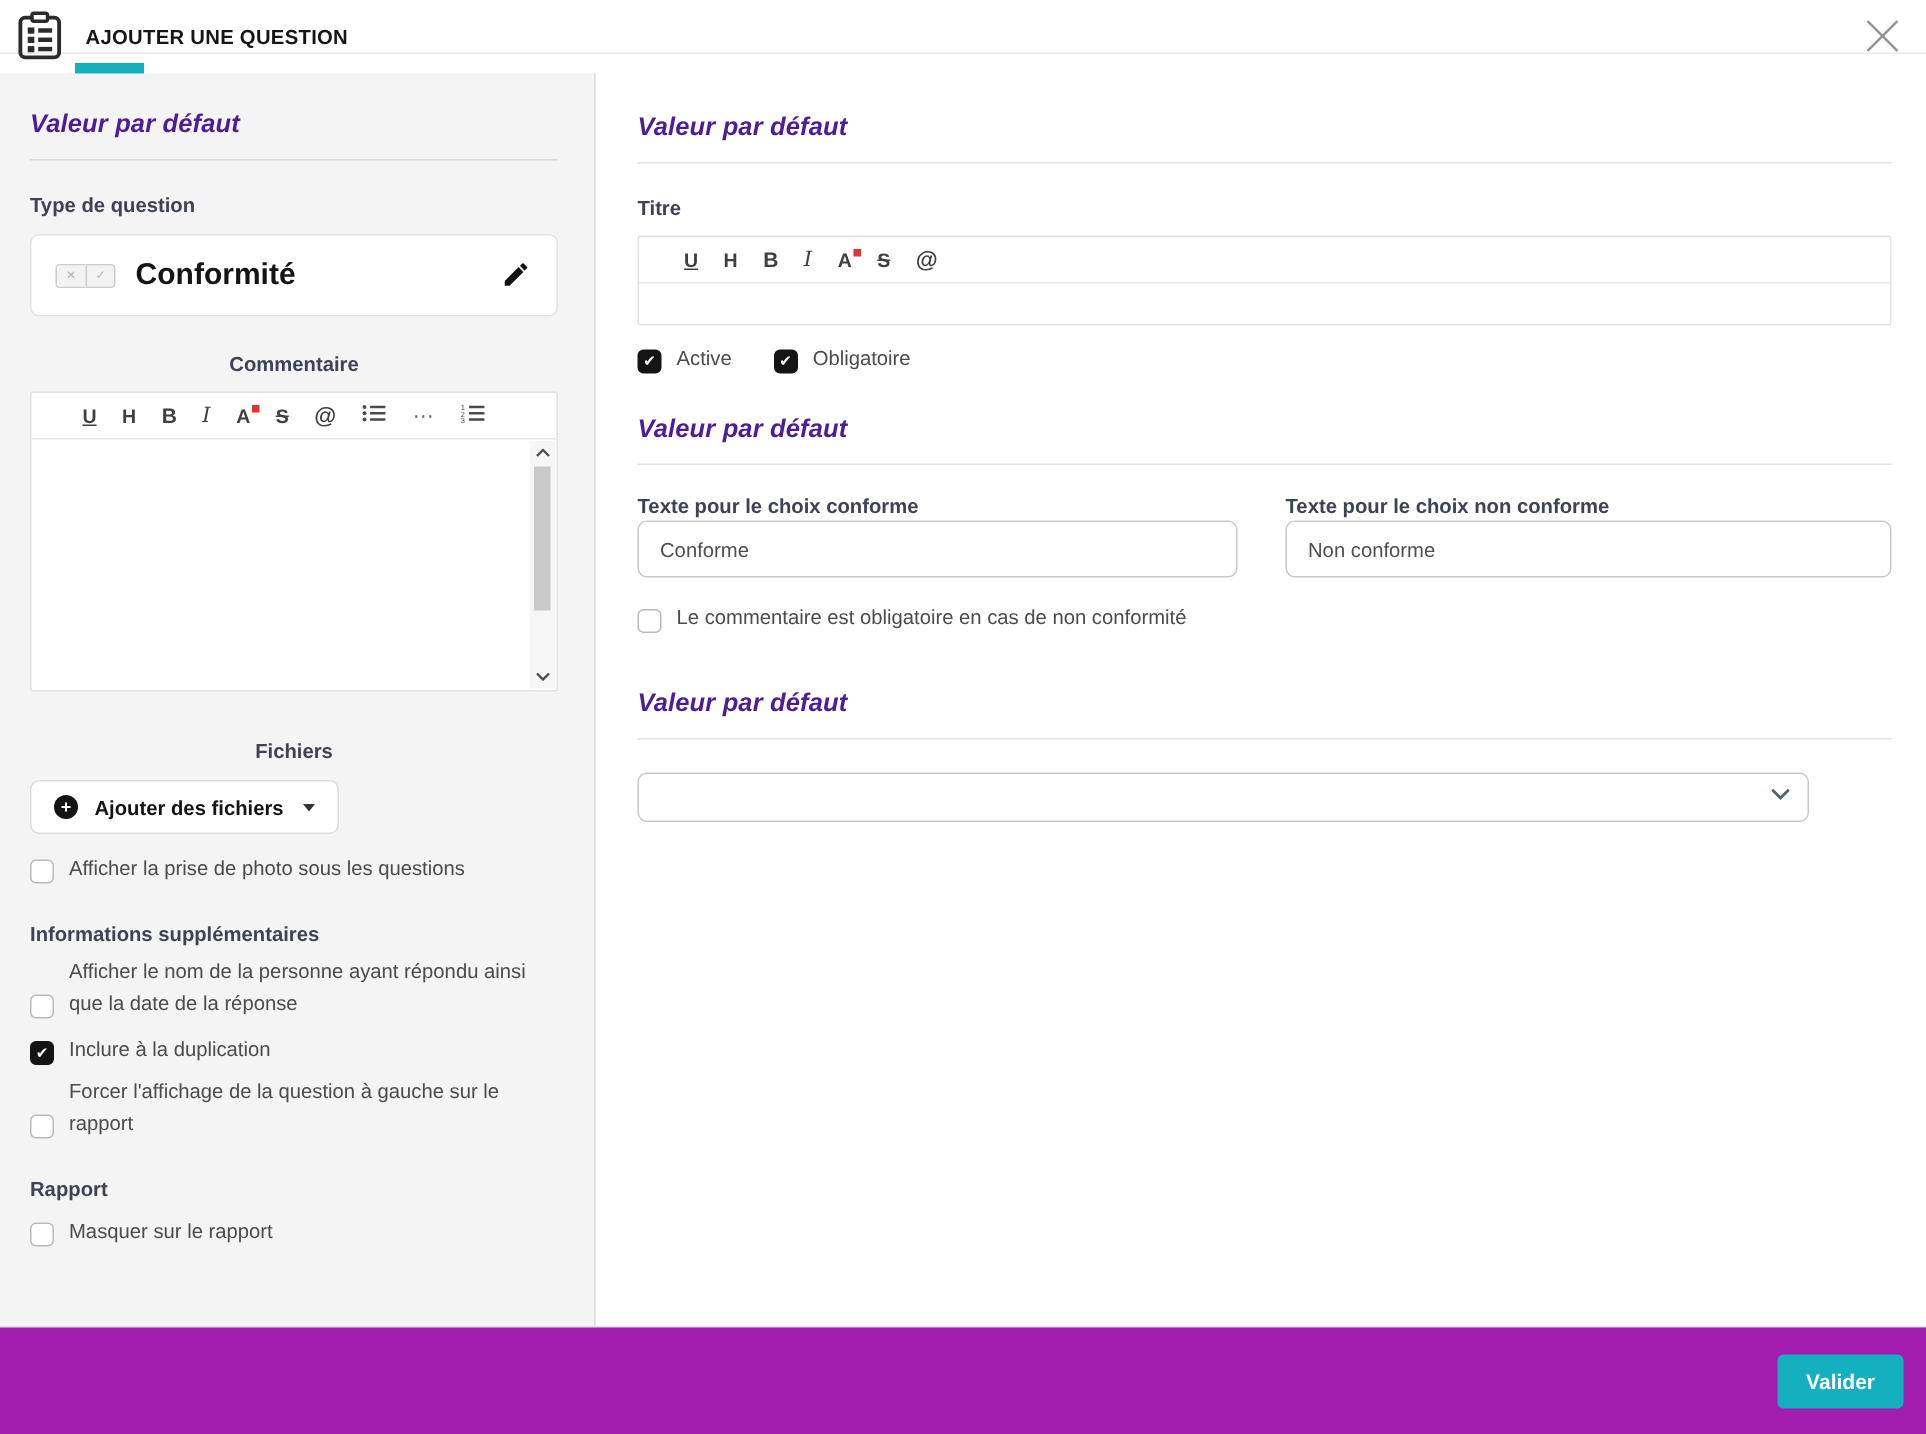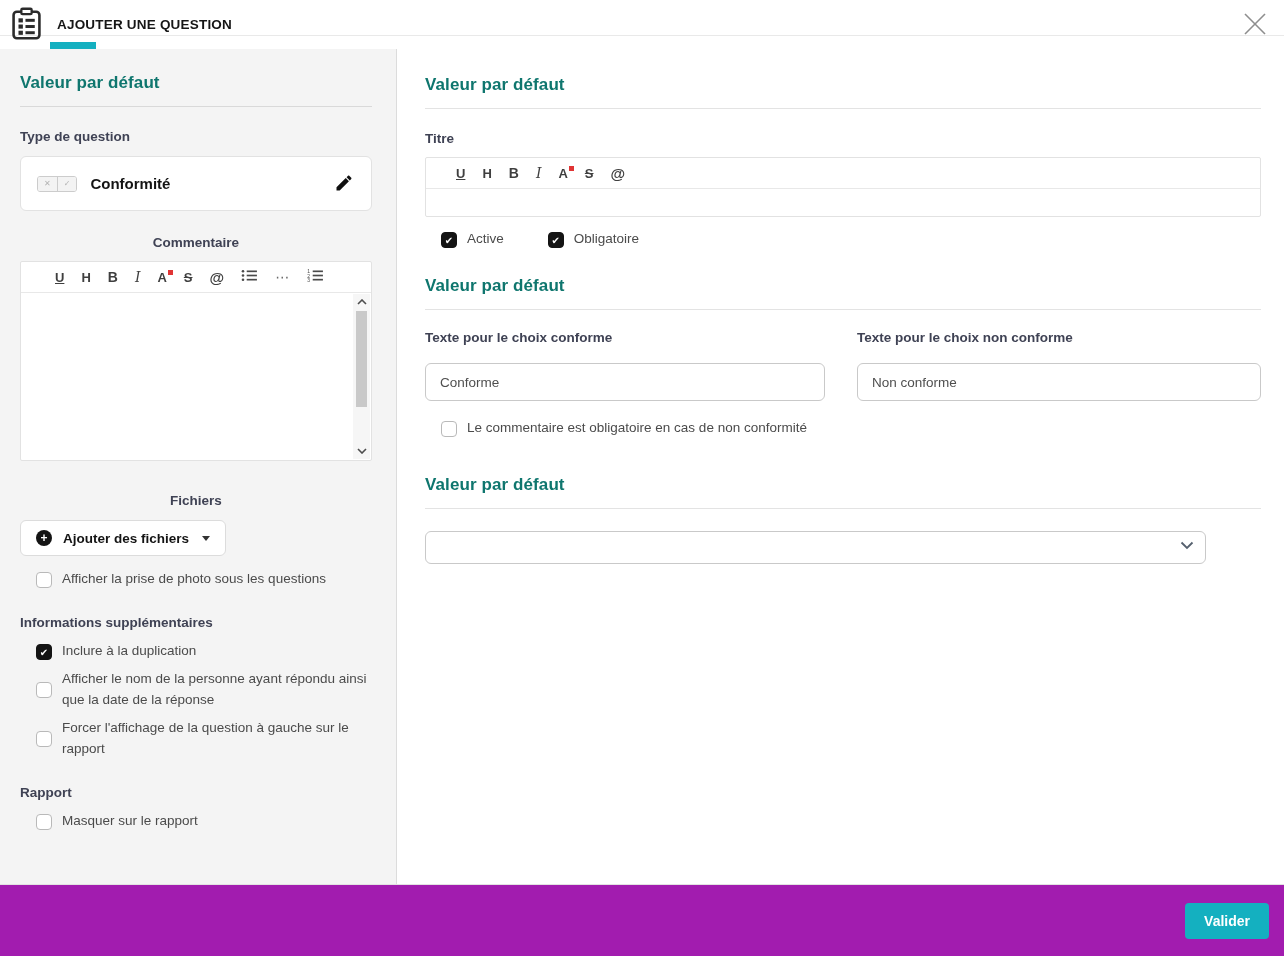--- a/index.html
+++ b/index.html
@@ -22,32 +22,32 @@
                cursor:pointer; padding:0; }
 
   
   .sidebar { position:absolute; top:49px; left:0; width:397px; bottom:72px; background:#f4f4f4;
              border-right:1px solid #dcdcdc; padding:16px 24px 0 20px; overflow:hidden; }
   .main { position:absolute; top:49px; left:398px; right:0; bottom:72px; background:#fff;
           padding:18px 23px 0 27px; overflow:hidden; }
   .footer { position:absolute; bottom:0; left:0; right:0; height:72px; background:#a21caf;
             border-top:1px solid #e2e2e2;margin-top:23px; }
 
-  .section-title { font-size:17px; font-weight:700; color:#0f766e; margin:8px 0 0; letter-spacing:.1px; }
+  .section-title { font-size:17px; font-weight:700; color:#4c1d95; margin:8px 0 0; letter-spacing:.1px;font-style:italic; }
   .divider { border:none; border-top:1px solid #d9d9d9; margin:13px 0 0; }
   .main .divider { border-top:1px solid #e3e3e3; }
   .field-label { font-size:13.5px; font-weight:600; color:#3f4254; }
 
   
   .type-card { margin-top:12px; height:55px; background:#fff; border:1px solid #e2e2e2; border-radius:6px;
                display:flex; align-items:center; padding:0 16px; }
   .type-toggle { display:flex; border:1px solid #cccccc; border-radius:3px; overflow:hidden; background:#fdfdfd; }
   .type-toggle .tcell { font-size:8px; color:#b3b3b3; padding:2px 6px; line-height:10px; background:#f3f3f3; }
   .type-toggle .tcell + .tcell { border-left:1px solid #cccccc; }
-  .type-name { margin-left:13px; font-size:15px; font-weight:700; color:#141414; }
+  .type-name { margin-left:13px; font-size:20px; font-weight:700; color:#141414; }
   .edit-btn { margin-left:auto; width:22px; height:22px; border:none; background:transparent; padding:0; cursor:pointer; }
 
   .editor { margin-top:11px; background:#fff; border:1px solid #e2e2e2; border-radius:2px; }
   .editor-toolbar { height:31px; display:flex; align-items:center; gap:17px; padding:0 8px 0 34px;
                     border-bottom:1px solid #e8e8e8; }
   .main .editor-toolbar { padding-left:30px; }
   .tb-btn { border:none; background:transparent; padding:0; cursor:pointer; font-size:13px; color:#3f3f3f;
             font-family:"Liberation Sans", sans-serif; display:flex; align-items:center; }
   .g { line-height:1; }
   .g.ic-underline { text-decoration:underline; font-weight:600; }
@@ -67,39 +67,39 @@
   .scroll-thumb { width:11px; height:96px; background:#c9c9c9; margin-top:1px; cursor:grab; }
 
   .add-files-btn { margin-top:12px; display:inline-flex; align-items:center; gap:11px; background:#fff;
                    border:1px solid #dcdcdc; border-radius:6px; padding:9px 15px; cursor:pointer;
                    font-family:"Liberation Sans", sans-serif; font-size:13.5px; font-weight:700; color:#141414; }
   .plus-circle { width:16px; height:16px; border-radius:50%; background:#141414; color:#fff; display:flex;
                  align-items:center; justify-content:center; font-size:12px; font-weight:700; line-height:1; }
   .caret-down { width:0; height:0; border-left:4px solid transparent; border-right:4px solid transparent;
                 border-top:5px solid #333; margin-left:2px; }
 
-  .cb-row { display:flex; align-items:center; gap:10px; font-size:13.5px; color:#4b4b4b;
-            line-height:21px; cursor:default;margin-left:16px; }
+  .cb-row { display:flex; align-items:flex-end; gap:10px; font-size:13.5px; color:#4b4b4b;
+            line-height:21px; cursor:default; }
   .cb { flex:0 0 auto; width:16px; height:16px; margin-top:2px; border:1px solid #b9b9b9; border-radius:4px;
         background:#fff; position:relative; cursor:pointer; }
   .cb.checked { background:#141414; border-color:#141414; }
   .cb.checked::after { content:"\2714"; position:absolute; left:0; right:0; top:0; bottom:0; color:#fff;
                        font-size:10px; line-height:16px; text-align:center; }
   .cb-label { cursor:pointer; }
 
   .mt22 { margin-top:22px; } .mt24 { margin-top:24px;text-align:center; } .mt26 { margin-top:26px; }
   .mt12 { margin-top:12px; } .mt10 { margin-top:10px; } .mt7 { margin-top:7px; }
   .mt14 { margin-top:32px;text-align:center; } .mt20 { margin-top:20px; } .mt16 { margin-top:16px; }
 
   
   .title-editor .editor-input { height:27px; }
   .checks-inline { display:flex; gap:28px; margin-top:11px; }
   .two-col { display:flex; gap:32px; }
   .col-l { width:400px; } .col-r { flex:1; }
-  .text-input { margin-top:18px; width:100%; height:30px; border:1px solid #c9c9c9; border-radius:6px;
+  .text-input { margin-top:2px; width:100%; height:30px; border:1px solid #c9c9c9; border-radius:6px;
                 padding:18px 14px; font-size:13.5px; color:#4f4f4f; font-family:"Liberation Sans", sans-serif;
                 background:#fff; outline:none; }
   .select-box { margin-top:22px; width:781px; height:33px; border:1px solid #c9c9c9; border-radius:6px;
                 background:#fff; position:relative; cursor:pointer; }
   .select-box svg { position:absolute; right:11px; top:9px; }
 
   .submit-btn { position:absolute; right:15px; top:18px; background:var(--accent); color:#fff; border:none;
                 border-radius:4px; padding:10px 19px; font-size:14px; font-weight:700; cursor:pointer;
                 font-family:"Liberation Sans", sans-serif; }
 </style>
@@ -225,27 +225,27 @@
     <span>Ajouter des fichiers</span>
     <span class="caret-down"></span>
   </button>
 
   <div class="cb-row mt12">
     <span class="cb"></span>
     <span class="cb-label">Afficher la prise de photo sous les questions</span>
   </div>
 
   <div class="field-label mt26">Informations supplémentaires</div>
+  <div class="cb-row mt7">
+    <span class="cb"></span>
+    <span class="cb-label">Afficher le nom de la personne ayant répondu ainsi que la date de la réponse</span>
+  </div>
   <div class="cb-row mt10">
     <span class="cb checked"></span>
     <span class="cb-label">Inclure à la duplication</span>
-  </div>
-  <div class="cb-row mt7">
-    <span class="cb"></span>
-    <span class="cb-label">Afficher le nom de la personne ayant répondu ainsi que la date de la réponse</span>
   </div>
   <div class="cb-row mt7">
     <span class="cb"></span>
     <span class="cb-label">Forcer l'affichage de la question à gauche sur le rapport</span>
   </div>
 
   <div class="field-label mt26">Rapport</div>
   <div class="cb-row mt10">
     <span class="cb"></span>
     <span class="cb-label">Masquer sur le rapport</span>

